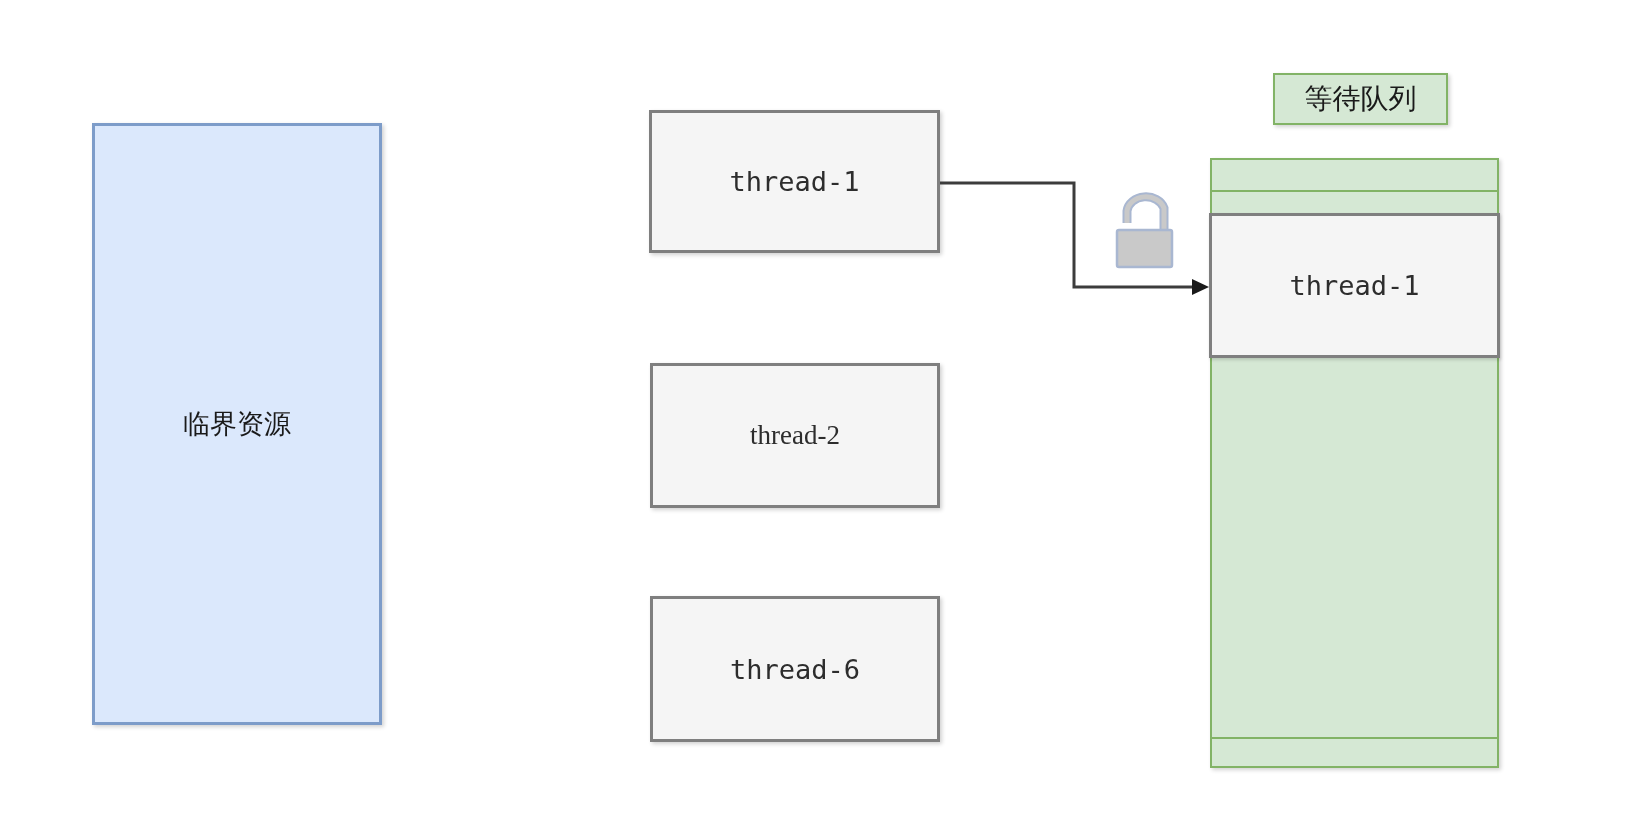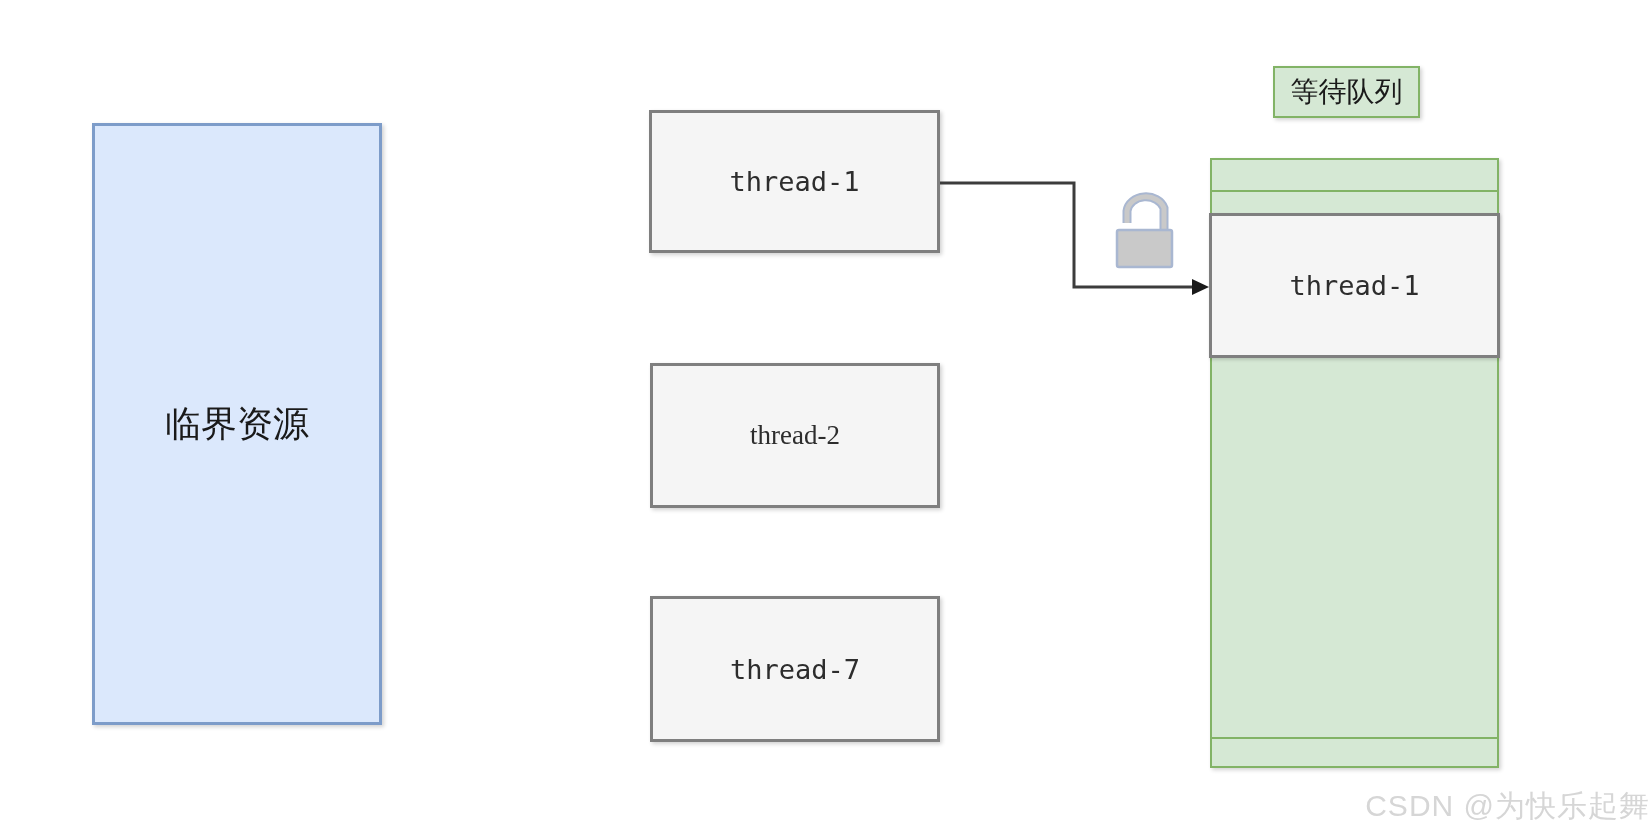--- a/index.html
+++ b/index.html
@@ -16,39 +16,39 @@
     position:relative;width:1652px;height:836px;background:#ffffff;
     font-family:"Liberation Sans","DejaVu Sans",sans-serif;overflow:hidden;
   }
   .box{
     position:absolute;display:flex;align-items:center;justify-content:center;
     box-shadow:2px 2px 4px rgba(0,0,0,0.18);
   }
   .blue-box{
     left:92px;top:123px;width:290px;height:602px;
     background:var(--blue-fill);border:3px solid var(--blue-border);
-    font-size:36px;color:#1a1a1a;
+    font-size:27px;color:#1a1a1a;
   }
   .thread-box{
     background:var(--gray-fill);border:3px solid var(--gray-border);
     font-family:"DejaVu Sans Mono","Liberation Mono",monospace;
     font-size:27px;color:var(--text);
   }
   .thread-1{left:649px;top:110px;width:291px;height:143px;}
   .thread-2{left:650px;top:363px;width:290px;height:145px;font-family:Liberation Serif, serif;}
   .thread-3{left:650px;top:596px;width:290px;height:146px;}
   .arrow-layer{position:absolute;left:0;top:0;width:1652px;height:836px;pointer-events:none;}
   .arrow-line{fill:none;stroke:var(--arrow);stroke-width:3;}
   .arrow-head{fill:var(--arrow-head);stroke:none;}
   .lock-svg{position:absolute;left:1112px;top:192px;width:64px;height:78px;}
   .lock-shackle-outer{fill:none;stroke:var(--lock-stroke);stroke-width:9;}
   .lock-shackle-inner{fill:none;stroke:var(--lock-fill);stroke-width:5;}
   .lock-body{fill:var(--lock-fill);stroke:var(--lock-stroke);stroke-width:2.5;}
   .queue-label{
-    left:1273px;top:66px;width:147px;height:52px;
+    left:1273px;top:73px;width:175px;height:52px;
     background:var(--green-fill);border:2px solid var(--green-border);
     font-size:28px;color:#1a1a1a;
   }
   .queue{
     position:absolute;left:1210px;top:158px;width:289px;height:610px;
     background:var(--green-fill);border:2px solid var(--green-border);
     box-shadow:2px 2px 4px rgba(0,0,0,0.18);
   }
   .queue-divider{
     position:absolute;left:0;right:0;height:0;
@@ -80,21 +80,21 @@
     <span>临界资源</span>
   </div>
 
   <div class="box thread-box thread-1">
     <span>thread-1</span>
   </div>
   <div class="box thread-box thread-2">
     <span>thread-2</span>
   </div>
   <div class="box thread-box thread-3">
-    <span>thread-7</span>
+    <span>thread-6</span>
   </div>
 
   <svg class="arrow-layer" viewBox="0 0 1652 836">
     <path class="arrow-line" d="M940,183 H1074 V287 H1192"></path>
     <polygon class="arrow-head" points="1192,279 1209,287 1192,295"></polygon>
   </svg>
 
   <svg class="lock-svg" viewBox="0 0 64 78">
     <path class="lock-shackle-outer" d="M15,31 V19 A19,16 0 0 1 52,16 V38"></path>
     <path class="lock-shackle-inner" d="M15,31 V19 A19,16 0 0 1 52,16 V38"></path>
@@ -106,15 +106,14 @@
   </div>
 
   <div class="queue">
     <div class="queue-divider top"></div>
     <div class="queue-entry">
       <span>thread-1</span>
     </div>
     <div class="queue-divider bottom"></div>
   </div>
 
-  <div class="watermark">CSDN @为快乐起舞</div>
 
 </div>
 
 </body></html>

